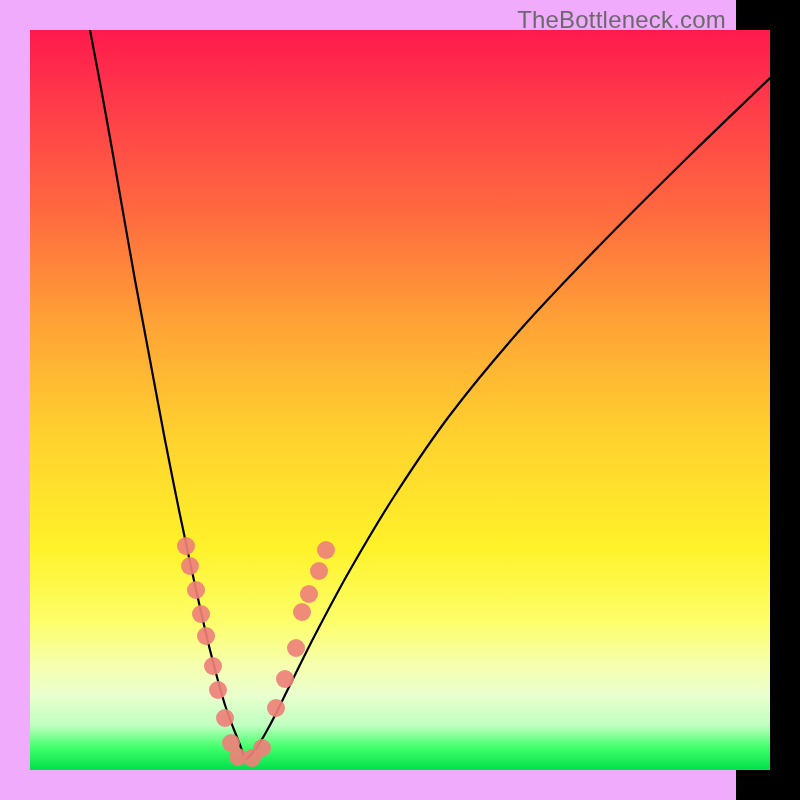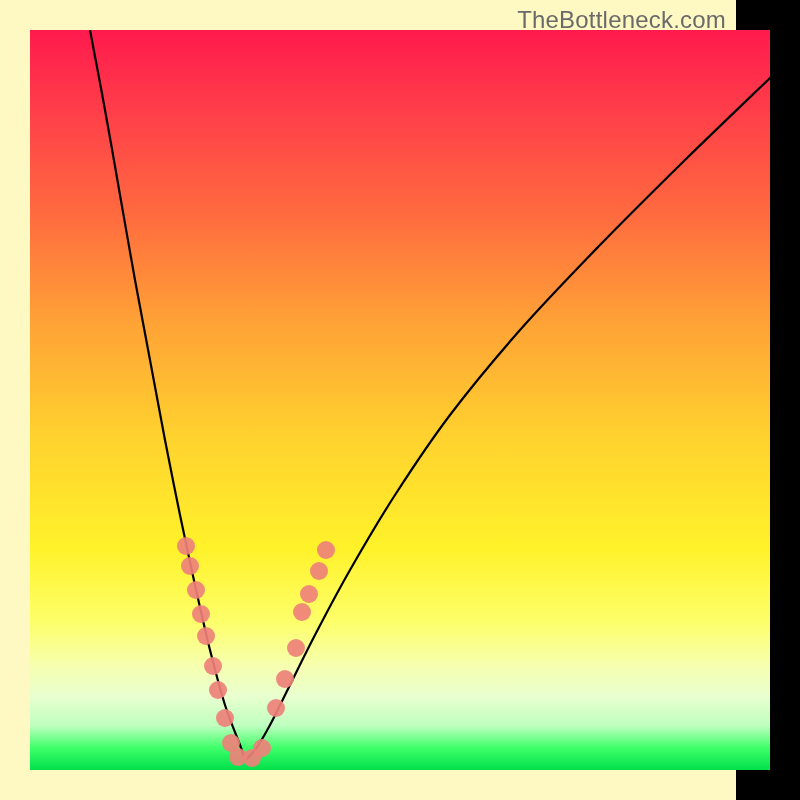--- a/index.html
+++ b/index.html
@@ -3,21 +3,21 @@
 <meta charset="utf-8">
 <style>
   * { margin: 0; padding: 0; box-sizing: border-box; }
   html, body { width: 800px; height: 800px; overflow: hidden; }
   body { background: #000; font-family: Arial, Helvetica, sans-serif; }
 
   .frame {
     position: absolute;
     left: 0; top: 0;
     width: 736px; height: 800px;
-    background: #fef9c3;
+    background: #f0abfc;
   }
 
   .plot {
     position: absolute;
     left: 30px;
     top: 30px;
     width: 740px;
     height: 740px;
     overflow: hidden;
     background: linear-gradient(

